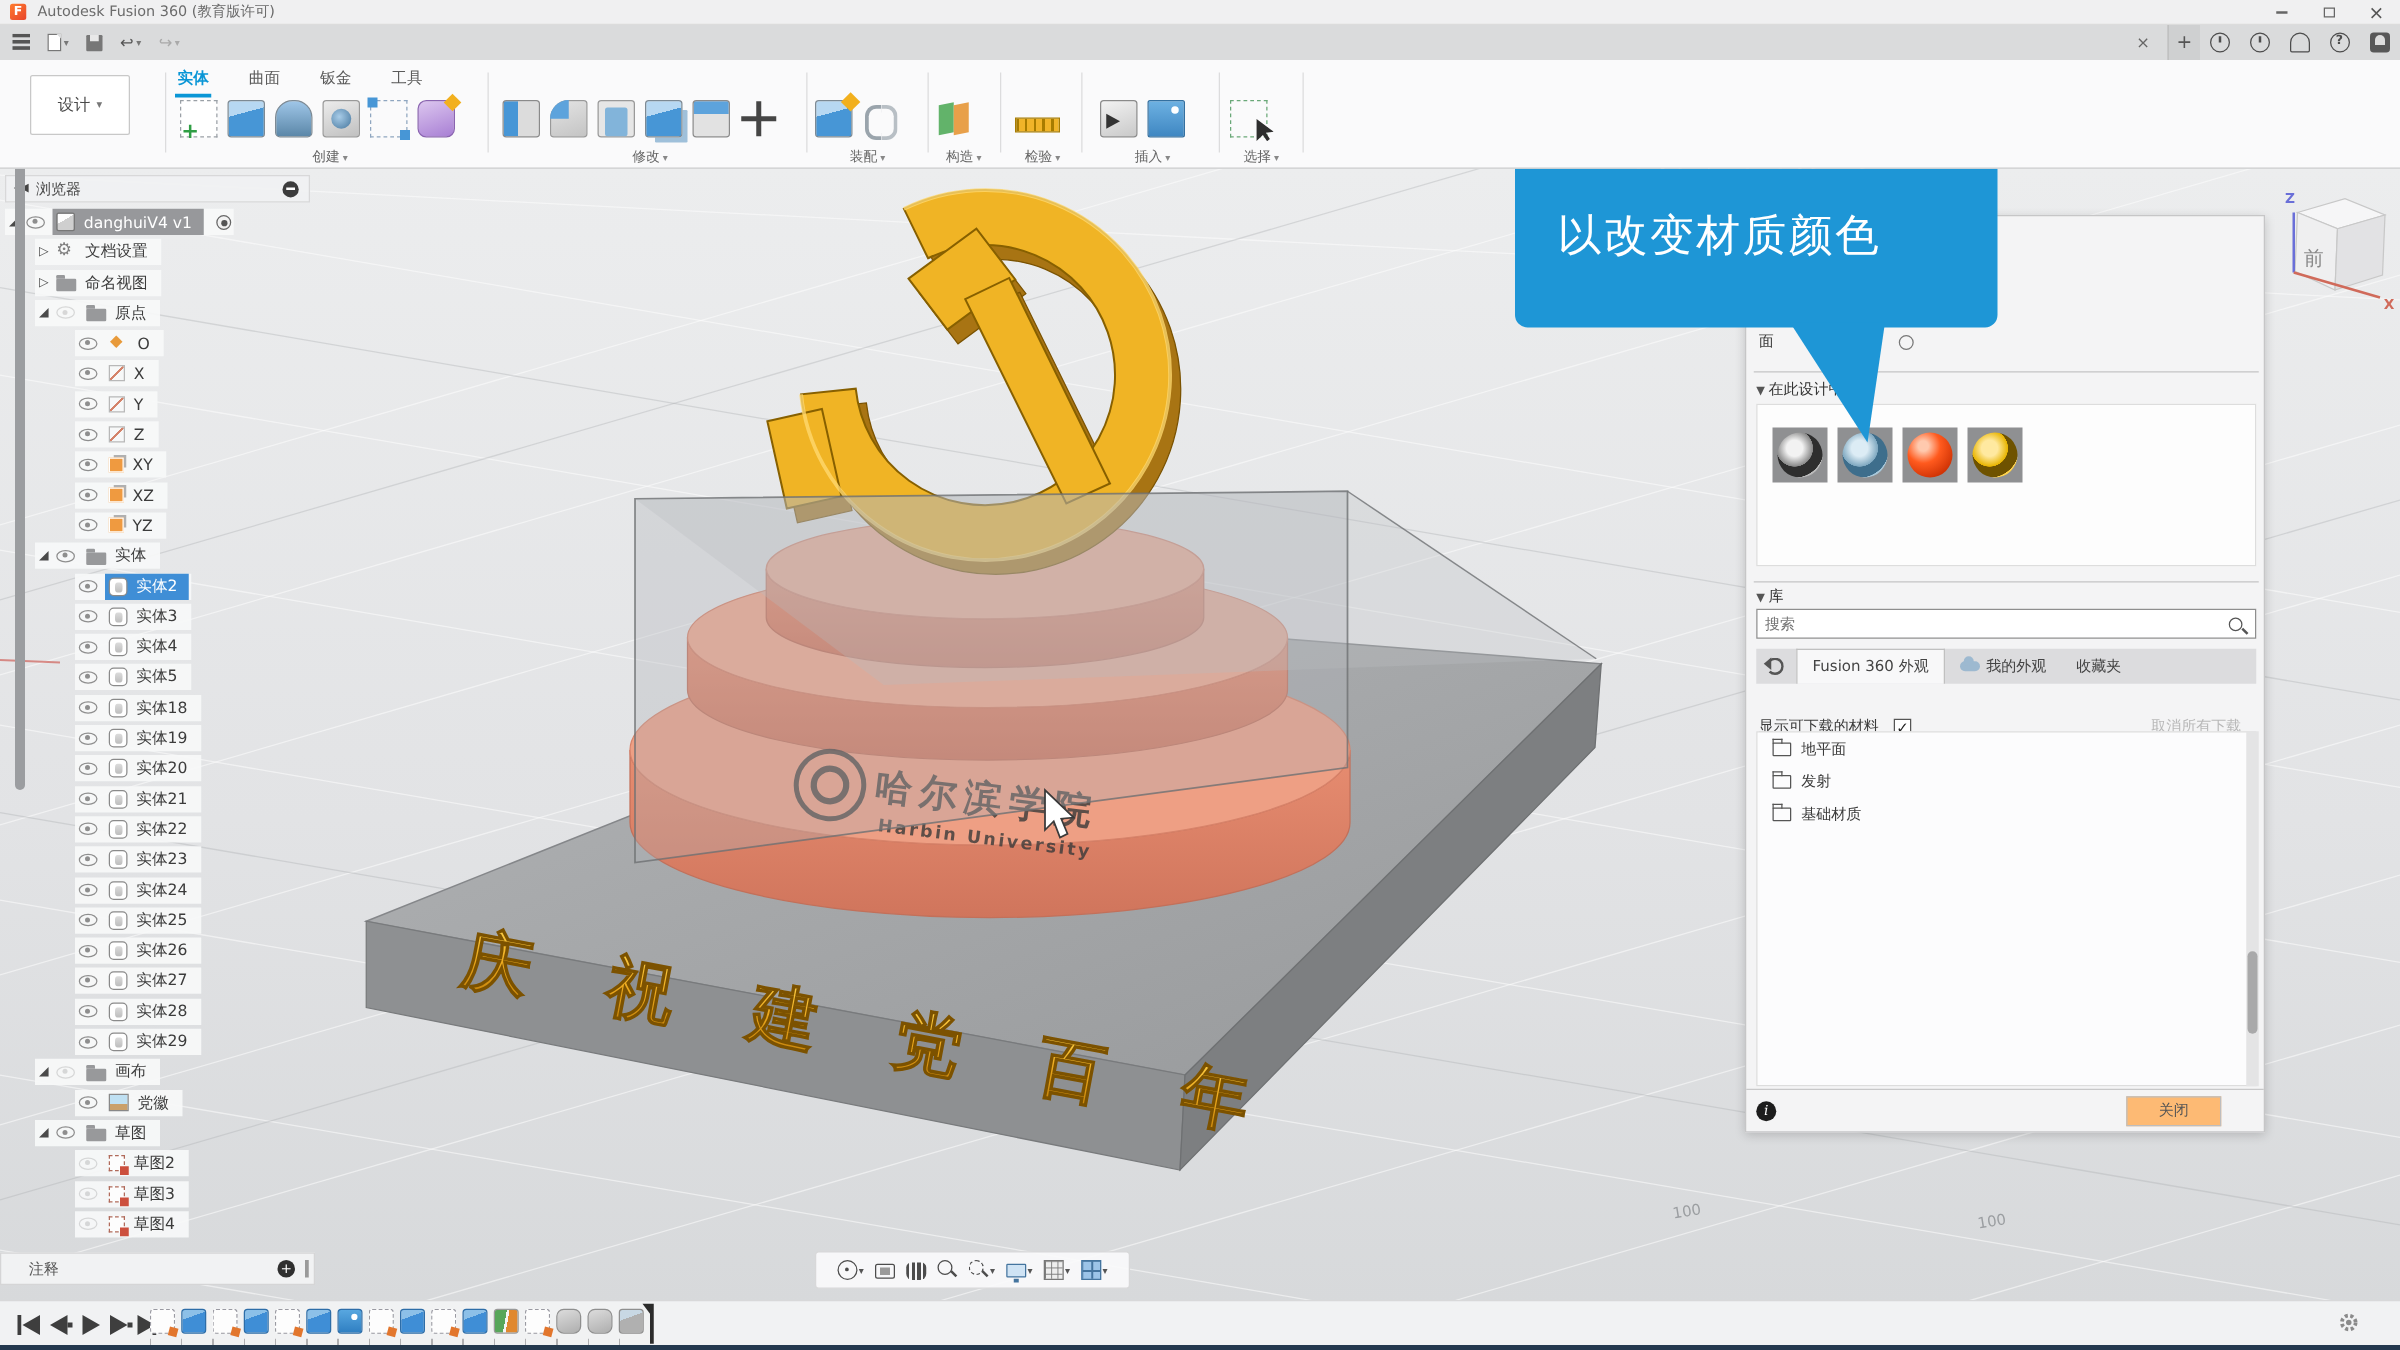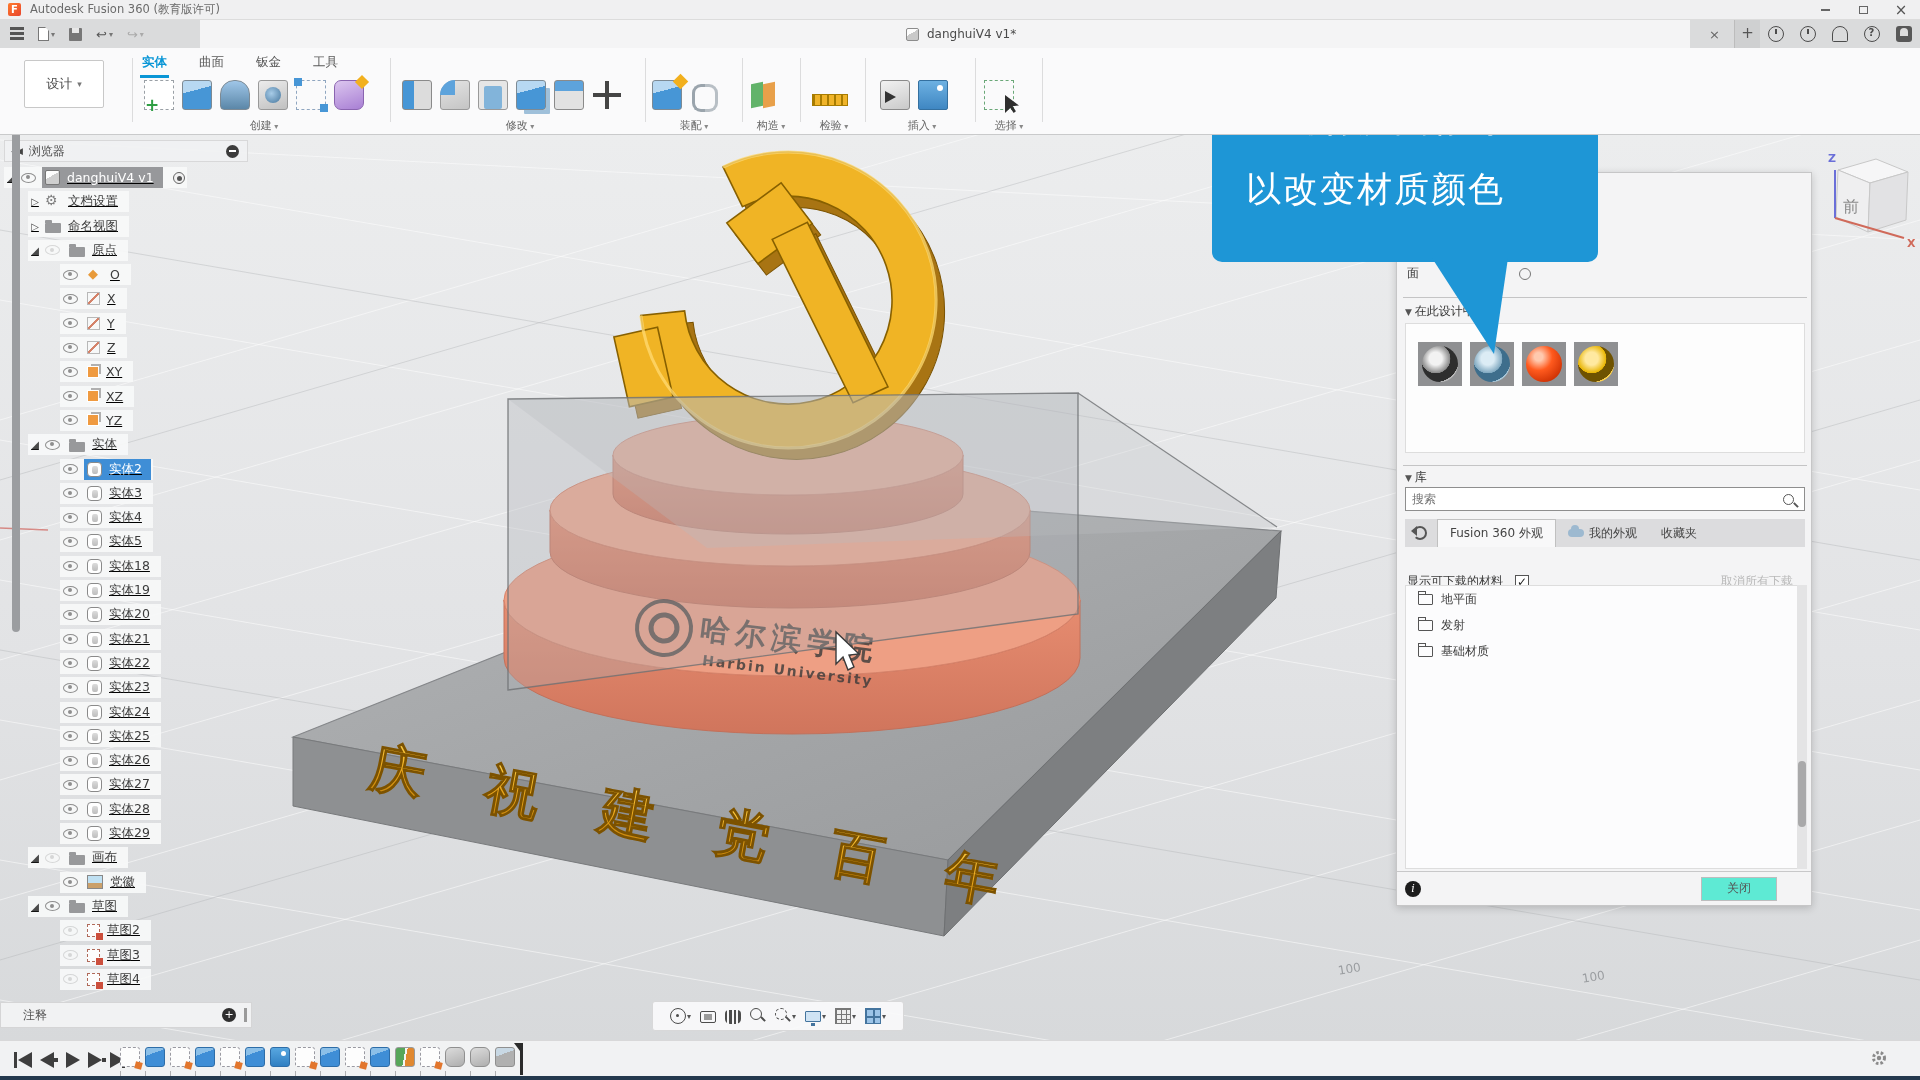--- a/index.html
+++ b/index.html
@@ -91,21 +91,21 @@
   #viewport{ position:absolute; left:0; top:135px; width:1920px; height:945px; background:linear-gradient(#ecedee 0%,#e2e3e5 55%,#d6d8da 100%); }
   #scene{ position:absolute; left:0; top:135px; width:1920px; height:945px; z-index:1;}
   .grid-label{ position:absolute; font-size:12px; color:#9b9ea1; transform:rotate(-9deg); z-index:2;}
 
   
   #browser{ position:absolute; left:4px; top:140px; width:250px; z-index:6;}
   #browser-header{ height:22px; width:244px; background:rgba(240,241,242,.95); border:1px solid #d8d8d9; display:flex; align-items:center; font-size:12px; color:#4a4a4a;}
   #browser-header .coll{ font-size:9px; letter-spacing:-2px; color:#444; margin:0 8px 0 6px;}
   #browser-header .hcirc{ margin-left:auto; margin-right:8px; width:13px; height:13px; background:#3c3c3c; border-radius:50%; position:relative;}
   #browser-header .hcirc::after{ content:""; position:absolute; left:3px; top:5.5px; width:7px; height:2px; background:#fff;}
-  #btree{ margin-top:5px;text-decoration:underline; }
+  #btree{ margin-top:5px; }
   .br{ display:flex; align-items:center; height:21px; margin-bottom:3.3px; width:max-content; background:rgba(247,248,249,.92); padding-right:2px; font-size:12.5px; color:#3c3c3c;}
   .br.l1{ margin-left:24px;} .br.l2{ margin-left:56px;}
   .br .tri{ width:14px; text-align:center; font-size:10px; color:#4a4a4a; }
   .t-open .tri::before{ content:"◢";} .t-closed .tri::before{ content:"▷";}
   .br:not(.t-open):not(.t-closed) .tri{ display:none;}
   .br .eye{ width:15px; height:10px; border:1.6px solid #8e8e8e; border-radius:50%; margin:0 6px 0 3px; position:relative; flex:none;}
   .br .eye::after{ content:""; position:absolute; left:4px; top:1.5px; width:4px; height:4px; background:#8e8e8e; border-radius:50%;}
   .e-dim .eye{ opacity:.3;}
   .br .pill{ display:flex; align-items:center; height:21px; padding:0 9px 0 3px;}
   .br .ic{ width:16px; height:14px; margin-right:7px; position:relative; flex:none;}
@@ -173,21 +173,21 @@
   .foldrow{ display:flex; align-items:center; height:26px; padding-left:4px;}
   .fico{ width:15px; height:11px; border:1.4px solid #555; border-radius:1px; position:relative; margin:0 8px;}
   .fico::before{ content:""; position:absolute; left:-1px; top:-4px; width:6px; height:3px; border:1.4px solid #555; border-bottom:none;}
   .airrow{ display:flex; align-items:center; height:48px;}
   .airsw{ width:48px; height:44px; background:#8a8b8d; margin-left:14px;}
   .airrow .mname{ margin-left:24px;}
   #mat-scroll{ position:absolute; right:4px; top:412px; width:10px; height:284px; background:#e4e4e5;}
   #mat-scroll .thumb{ position:absolute; left:1px; top:176px; width:8px; height:66px; background:#a9a9aa; border-radius:4px;}
   #apanel .footer{ position:absolute; left:0; bottom:0; width:414px; height:34px; border-top:1px solid #c8c8c9; display:flex; align-items:center;}
   .info-ic{ width:16px; height:16px; border-radius:50%; background:#1d1d1d; color:#fff; font-size:11px; text-align:center; line-height:16px; font-style:italic; margin-left:8px; font-family:"DejaVu Serif",serif;}
-  #close-btn{ margin-left:auto; margin-right:34px; width:76px; height:24px; background:#5eead4; border:1px solid #bdbdbe; color:#555; font-size:12px; display:flex; align-items:center; justify-content:center;}
+  #close-btn{ margin-left:auto; margin-right:34px; width:76px; height:24px; background:#fdba74; border:1px solid #bdbdbe; color:#555; font-size:12px; display:flex; align-items:center; justify-content:center;}
 
   
   #tooltip{ position:absolute; left:1212px; top:58px; width:386px; height:204px; background:#1e96d6; border-radius:10px; z-index:8; color:#fff; padding:26px 0 0 34px;}
   #tooltip .tl{ font-size:35px; line-height:70px; letter-spacing:2px;}
   #tooltip-tail{ position:absolute; left:1424px; top:258px; z-index:8;}
 
   
   #navbar{ position:absolute; left:652px; top:1001px; width:252px; height:30px; background:rgba(250,250,251,.92); border:1px solid #d8d8d9; border-radius:3px; display:flex; align-items:center; justify-content:center; gap:6px; z-index:5;}
   .nv{ display:flex; align-items:center; }
   .nv .g{ position:relative; width:16px; height:16px;}
@@ -237,24 +237,20 @@
           <div class="mini"></div>
         </div>
       <div class="wbtn">
           <div class="maxi"></div>
         </div>
       <div class="wbtn close"></div>
     </div>
   </div>
 
   <div id="appbar">
-    <div id="doc-tab">
-      <div class="cube"></div>
-      <div class="tlabel">danghuiV4 v1*</div>
-    </div>
     <div id="appbar-left">
       <div class="menu-grid"></div>
       <div style="display:flex;align-items:center">
           <div class="file-ic"></div>
           <span class="caret-s">▾</span>
         </div>
       <div class="save-ic"></div>
       <div style="display:flex;align-items:center">
           <span class="arr">↩</span>
           <span class="caret-s">▾</span>

